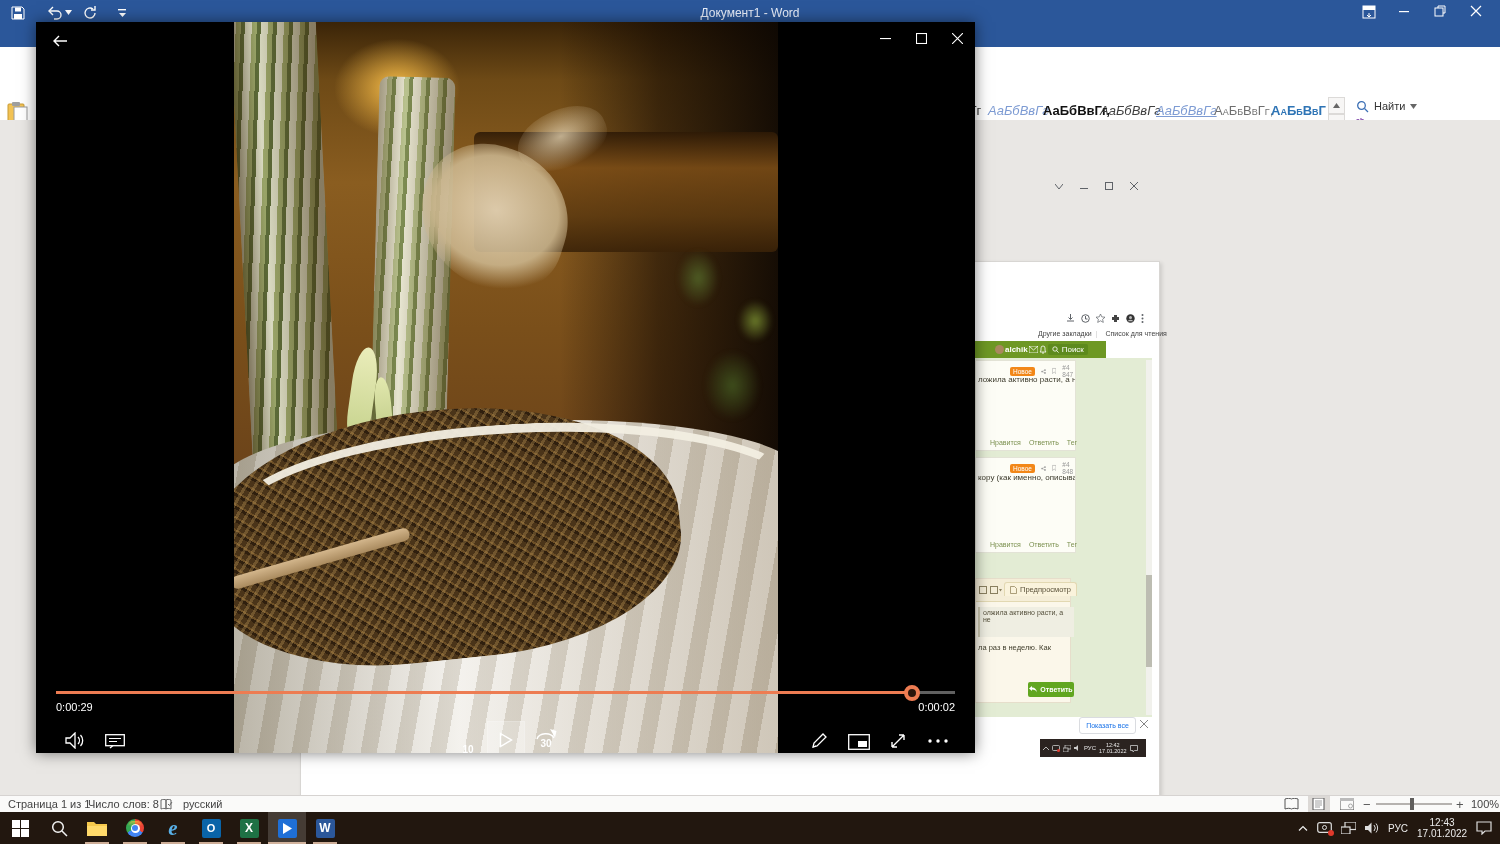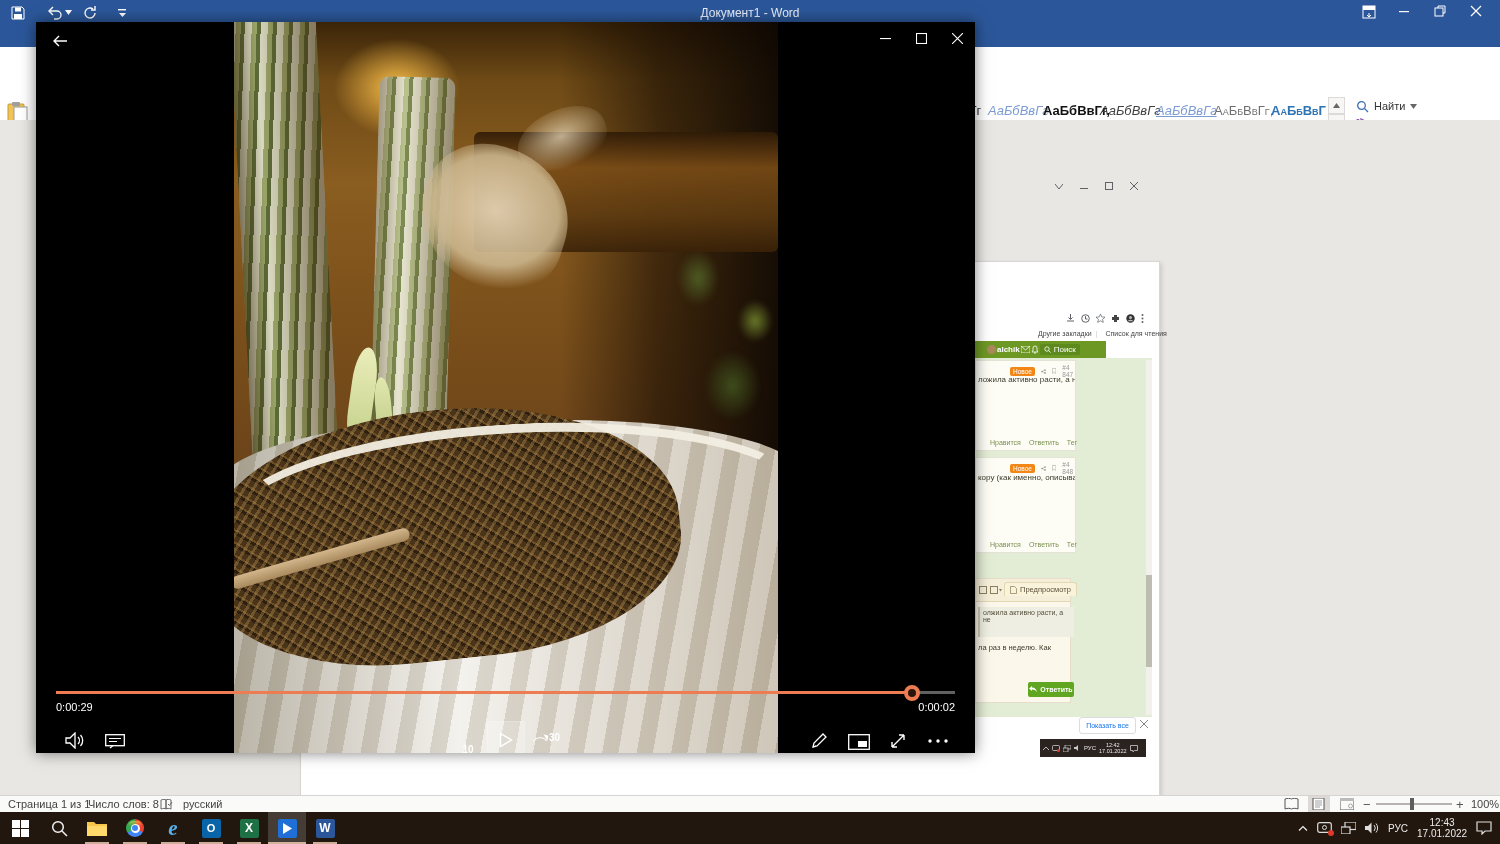--- a/index.html
+++ b/index.html
@@ -35,21 +35,21 @@
           box-sizing:border-box;display:flex;align-items:center;justify-content:center;color:#666;}
   .editrow{left:1356px;height:18px;display:flex;align-items:center;gap:5px;font-size:11px;color:#333;}
   .grouplabel{left:1340px;top:104px;width:130px;text-align:center;font-size:10.5px;color:#605e5c;}
   .docarea{left:0;top:120px;width:1500px;height:675px;background:#e9e7e4;}
   .page{left:300px;top:141px;width:860px;height:630px;background:#fff;border:1px solid #d8d6d3;
         box-shadow:2px 2px 4px rgba(0,0,0,.12);box-sizing:border-box;}
   .statusbar{left:0;top:795px;width:1500px;height:17px;background:#fafaf9;border-top:1px solid #d6d3d1;
              font-size:11px;color:#444;}
   .statusbar .a{top:2px;} .fs8{font-size:8px;}
   .greenbar{left:975px;top:221px;width:131px;height:17px;background:#6e9824;color:#fff;
-            display:flex;align-items:center;gap:1px;padding-left:12px;box-sizing:border-box;}
+            display:flex;align-items:center;gap:1px;padding-left:20px;box-sizing:border-box;}
   .searchbox{background:#5d8a1d;border-radius:2px;color:#fff;display:flex;align-items:center;
              gap:3px;padding:1px 4px;font-size:8px;}
   .lightgreen{left:975px;top:238px;width:177px;height:359px;background:#e3ecd4;}
   .postcard{left:975px;width:101px;background:#fdfdf6;border:1px solid #e3e3d6;box-sizing:border-box;}
   .badge{background:#f28718;color:#fff;font-size:6.5px;border-radius:2px;padding:0 3px;line-height:9px;}
   .postnum{color:#999;font-size:6.5px;}
   .postact{color:#7c9150;font-size:7px;display:flex;gap:8px;align-items:center;}
   .previewtab{background:#faf3dc;border:1px solid #e2d8b2;border-bottom:none;border-radius:3px 3px 0 0;
               color:#5a5139;font-size:7.5px;display:flex;align-items:center;gap:3px;padding:2px 5px;}
   .quotebox{background:#efeee2;border-left:2px solid #cfcab2;font-size:7px;color:#55503c;padding:2px 3px;}
@@ -544,21 +544,21 @@
             <path d="M3 10a9 7 0 0 1 17 1" fill="none" stroke="#fff" stroke-width="1.4"></path>
             <path d="M7 1L2 9.5 0.5 3z" fill="#fff"></path>
           </svg>
         <span style="font-size:10px;font-weight:bold;margin-top:-2px;">10</span>
       </div>
       <div class="a pbtn" style="left:452px;top:79px;width:36px;height:36px;background:rgba(255,255,255,.22);outline:1px solid rgba(255,255,255,.35);">
         <svg width="14" height="16" viewBox="0 0 14 16">
             <path d="M1.5 1.5L12.5 8 1.5 14.5z" fill="none" stroke="#fff" stroke-width="1.4"></path>
           </svg>
       </div>
-      <div class="a pbtn" style="left:496px;top:80px;width:28px;height:30px;flex-direction:row;">
+      <div class="a pbtn" style="left:496px;top:80px;width:28px;height:30px;flex-direction:column;">
         <svg width="22" height="12" viewBox="0 0 22 12">
             <path d="M19 10A9 7 0 0 0 2 11" fill="none" stroke="#fff" stroke-width="1.4"></path>
             <path d="M15 1l5 8.5 1.5-6.5z" fill="#fff"></path>
           </svg>
         <span style="font-size:10px;font-weight:bold;margin-top:-2px;">30</span>
       </div>
 
       <div class="a pbtn" style="left:770px;top:86px;width:26px;height:24px;">
         <svg width="18" height="18" viewBox="0 0 18 18">
             <path d="M3 15l1-4 9-9 3 3-9 9z" fill="none" stroke="#fff" stroke-width="1.3"></path>

